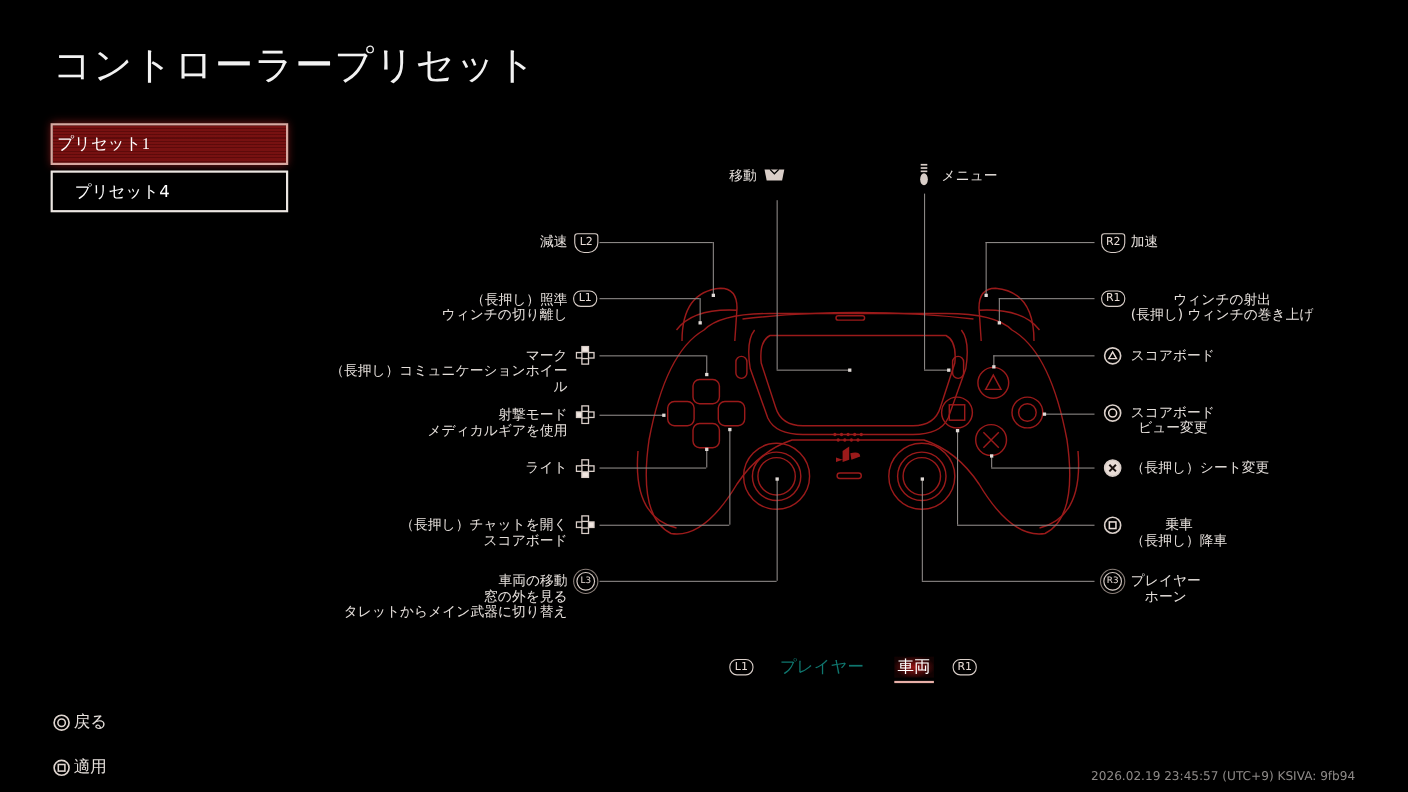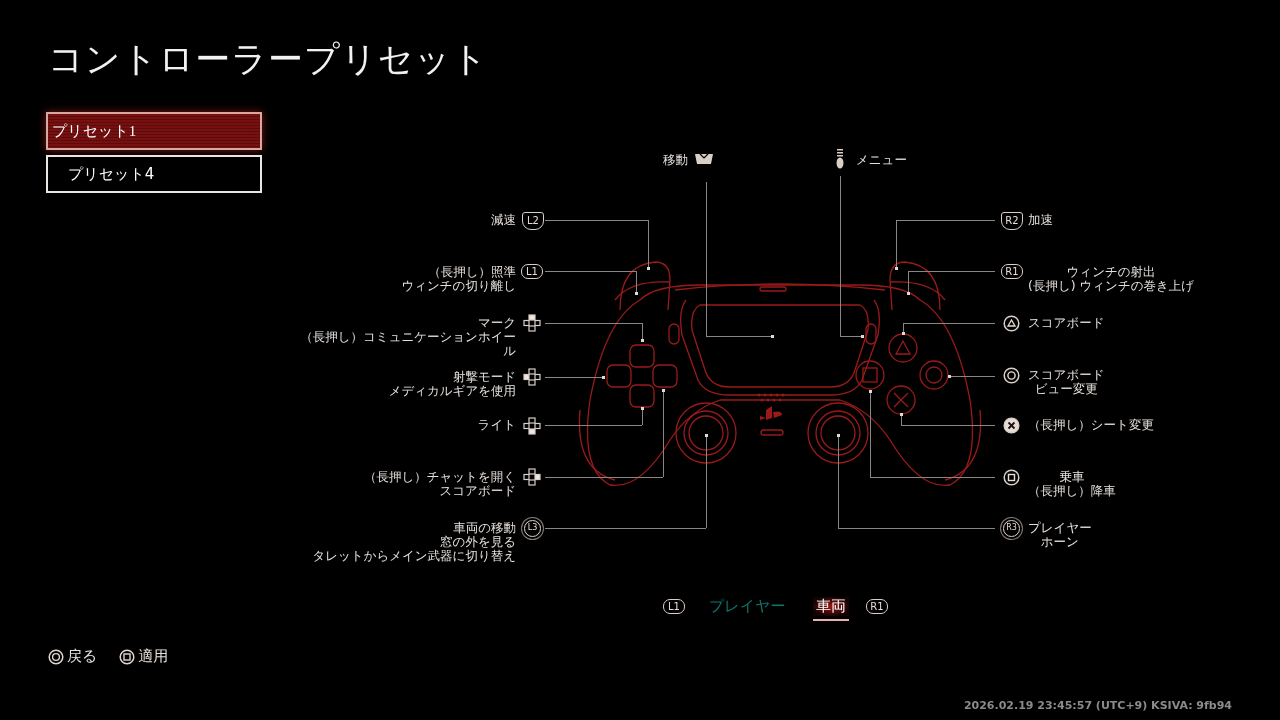--- a/index.html
+++ b/index.html
@@ -24,23 +24,23 @@
   .btn-badge { position:absolute; height:15px; min-width:22px; border:1.5px solid #d9cec8; border-radius:7px;
                font-size:10px; line-height:14px; text-align:center; color:#e8dcd6; box-sizing:border-box; padding:0 2px; }
   .trigger { border-radius:3px 3px 9px 9px;text-align:center; }
   .round-badge { position:absolute; width:17px; height:17px; border:1.5px solid #d9cec8; border-radius:50%;
                  box-sizing:border-box; font-size:8px; line-height:14px; text-align:center; color:#e8dcd6; }
   .line { position:absolute; background:#8a8684; }
   .dot { position:absolute; width:3px; height:3px; background:#e0dad6; }
   .tab { position:absolute; font-size:15px; color:#0f766e; }
   .tab.active { color:#fff; padding:0 3px; background:radial-gradient(ellipse at center, rgba(170,25,25,0.9), rgba(90,10,10,0.2) 75%); }
   .tab.active .underline { position:absolute; left:0; right:0; bottom:-5px; height:2px; background:#e8b0a8; }
-  .footer { position:absolute; left:48px; top:647px; font-size:15px; color:#e6e0dc; display:flex; gap:22px; }
+  .footer { position:absolute; left:48px; top:647px; font-size:15px; color:#e6e0dc; display:flex; gap:22px;flex-direction:column; }
   .footer .item { display:flex; align-items:center; gap:3px; cursor:pointer; }
-  .timestamp { position:absolute; right:48px; top:699px; font-size:11px; color:#8e8a88;font-weight:bold; }
+  .timestamp { position:absolute; right:48px; top:699px; font-size:11px; color:#8e8a88; }
 </style>
 </head>
 <body>
 
 <div class="title">コントローラープリセット</div>
 
 <div class="presets">
   <div class="preset active"><span>プリセット1</span></div>
   <div class="preset focus"><span>プリセット4</span></div>
 </div>

